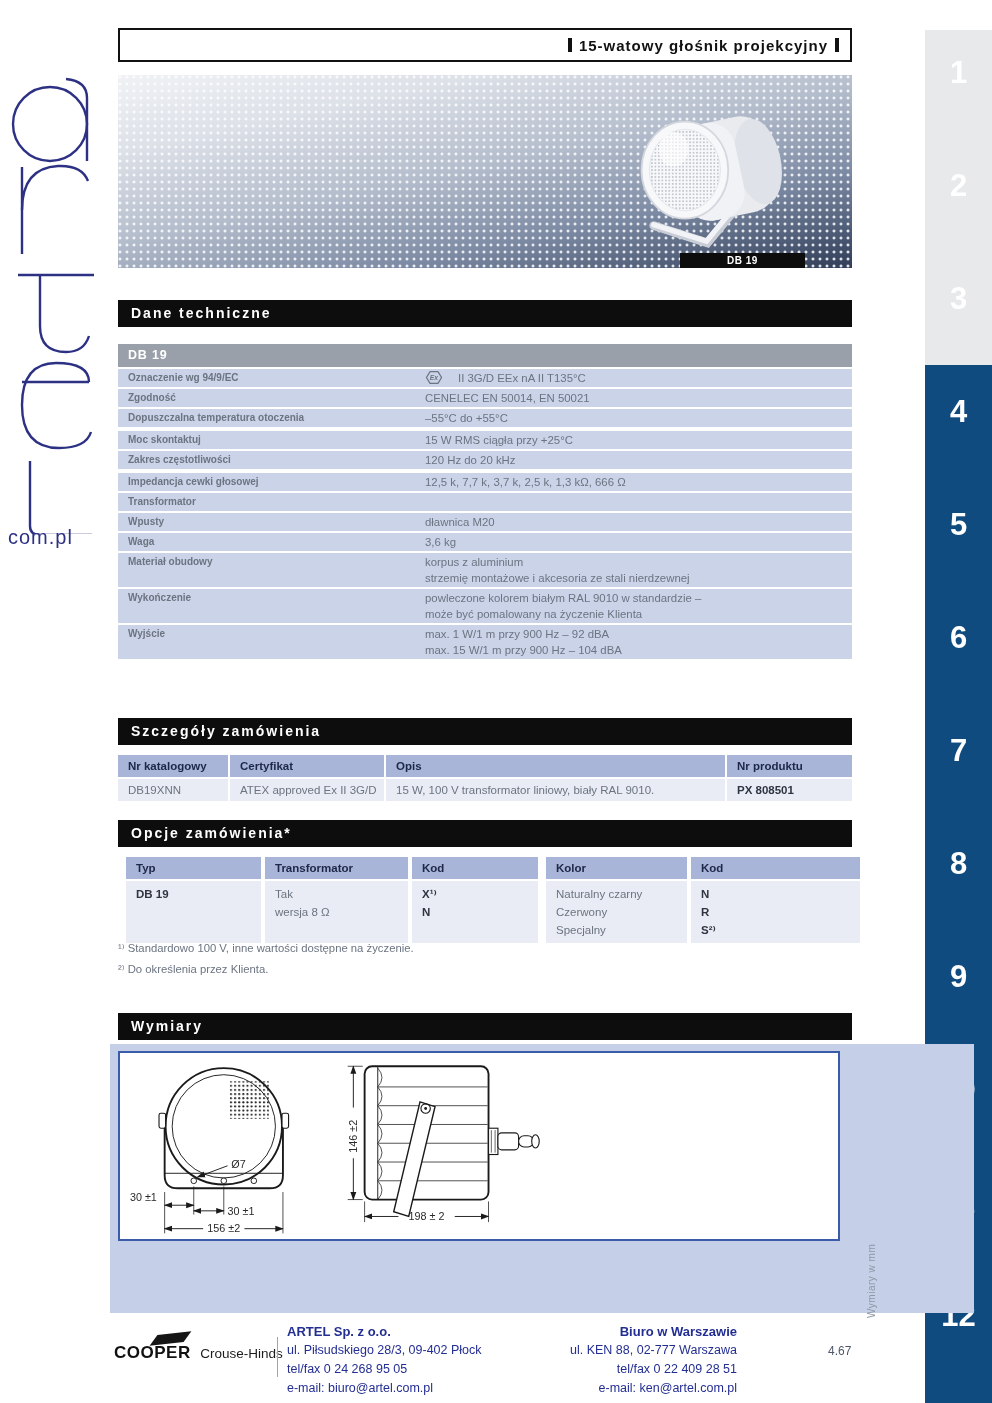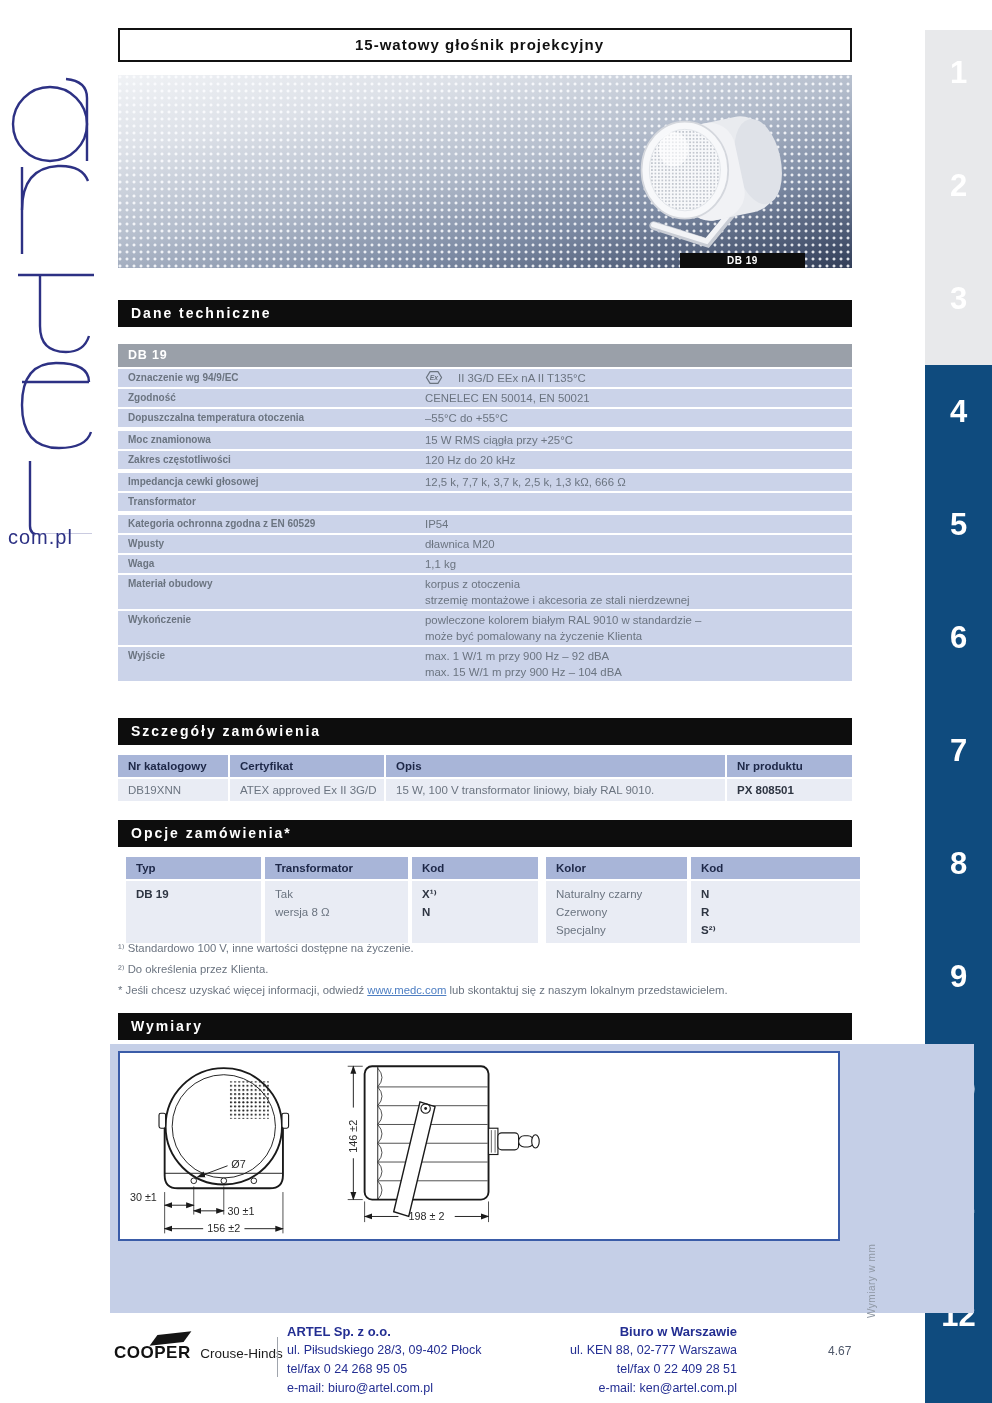--- a/index.html
+++ b/index.html
@@ -18,21 +18,21 @@
   
   .rail-gray{position:absolute;left:925px;top:30px;width:67px;height:335px;background:#e8e9eb;}
   .rail-blue{position:absolute;left:925px;top:365px;width:67px;height:1038px;background:#0f4b7e;}
   .rail-num{position:absolute;left:925px;width:67px;text-align:center;font-weight:bold;font-size:31px;color:#fff;line-height:34px;}
 
   
   .content{position:absolute;left:118px;top:0;width:734px;height:1403px;}
 
   .title-box{position:absolute;top:28px;left:0;width:734px;height:34px;border:2px solid #111;
     box-sizing:border-box;background:#fff;display:flex;align-items:center;justify-content:flex-end;
-    padding-right:11px;gap:7px;font-weight:bold;font-size:15px;color:#111;letter-spacing:1px;flex-direction:column;}
+    padding-right:11px;gap:7px;font-weight:bold;font-size:15px;color:#111;letter-spacing:1px;}
   .tbar{display:inline-block;width:4px;height:14px;background:#111;}
 
   .photo{position:absolute;top:75px;left:0;width:734px;height:193px;overflow:hidden;
     background:
       radial-gradient(circle at 2px 2px, rgba(252,253,255,.85) 1px, rgba(255,255,255,0) 1.9px) 0 0/7px 7px,
       linear-gradient(168deg,#f0f2f5 0%,#dde1e8 22%,#b4bdcc 48%,#7c8aa3 72%,#46536e 92%,#323e58 100%);}
   .speaker{position:absolute;right:42px;top:24px;width:200px;height:156px;}
   .photo-label{position:absolute;left:562px;bottom:0;width:125px;height:15px;background:#0d0d0d;
     color:#fff;font-weight:bold;font-size:10px;letter-spacing:.5px;text-align:center;line-height:15px;}
 
@@ -183,21 +183,21 @@
         </div>
         <div class="trow">
           <div class="tlabel">Dopuszczalna temperatura otoczenia</div>
           <div class="tval">
             <div class="ln">
               <span>–55°C do +55°C</span>
             </div>
           </div>
         </div>
         <div class="trow gap">
-          <div class="tlabel">Moc znamionowa</div>
+          <div class="tlabel">Moc skontaktuj</div>
           <div class="tval">
             <div class="ln">
               <span>15 W RMS ciągła przy +25°C</span>
             </div>
           </div>
         </div>
         <div class="trow">
           <div class="tlabel">Zakres częstotliwości</div>
           <div class="tval">
             <div class="ln">
@@ -209,49 +209,41 @@
           <div class="tlabel">Impedancja cewki głosowej</div>
           <div class="tval">
             <div class="ln">
               <span>12,5 k, 7,7 k, 3,7 k, 2,5 k, 1,3 kΩ, 666 Ω</span>
             </div>
           </div>
         </div>
         <div class="trow">
           <div class="tlabel">Transformator</div>
         </div>
-        <div class="trow gap">
-          <div class="tlabel">Kategoria ochronna zgodna z EN 60529</div>
-          <div class="tval">
-            <div class="ln">
-              <span>IP54</span>
-            </div>
-          </div>
-        </div>
         <div class="trow">
           <div class="tlabel">Wpusty</div>
           <div class="tval">
             <div class="ln">
               <span>dławnica M20</span>
             </div>
           </div>
         </div>
         <div class="trow">
           <div class="tlabel">Waga</div>
           <div class="tval">
             <div class="ln">
-              <span>1,1 kg</span>
+              <span>3,6 kg</span>
             </div>
           </div>
         </div>
         <div class="trow">
           <div class="tlabel">Materiał obudowy</div>
           <div class="tval">
             <div class="ln">
-              <span>korpus z otoczenia</span>
+              <span>korpus z aluminium</span>
             </div>
             <div class="ln">
               <span>strzemię montażowe i akcesoria ze stali nierdzewnej</span>
             </div>
           </div>
         </div>
         <div class="trow">
           <div class="tlabel">Wykończenie</div>
           <div class="tval">
             <div class="ln">
@@ -321,21 +313,20 @@
             <div>N</div>
             <div>R</div>
             <div>S²⁾</div>
           </div>
         </div>
       </div>
 
     <div id="footnotes">
         <div>¹⁾ Standardowo 100 V, inne wartości dostępne na życzenie.</div>
         <div>²⁾ Do określenia przez Klienta.</div>
-        <div><span>* Jeśli chcesz uzyskać więcej informacji, odwiedź </span><a>www.medc.com</a><span> lub skontaktuj się z naszym lokalnym przedstawicielem.</span></div>
       </div>
 
     <div class="secbar" style="top:1013px">Wymiary</div>
     <div class="dims-panel">
       <div class="dims-box">
         <svg class="dims-svg" width="500" height="184" viewBox="0 0 520 196" aria-hidden="true">
           <defs>
             <marker id="mA" viewBox="0 0 10 10" refX="9" refY="5" markerWidth="9" markerHeight="9" orient="auto-start-reverse">
               <path d="M0 1.5 L10 5 L0 8.5 Z" fill="#1a1a1a"></path>
             </marker>

